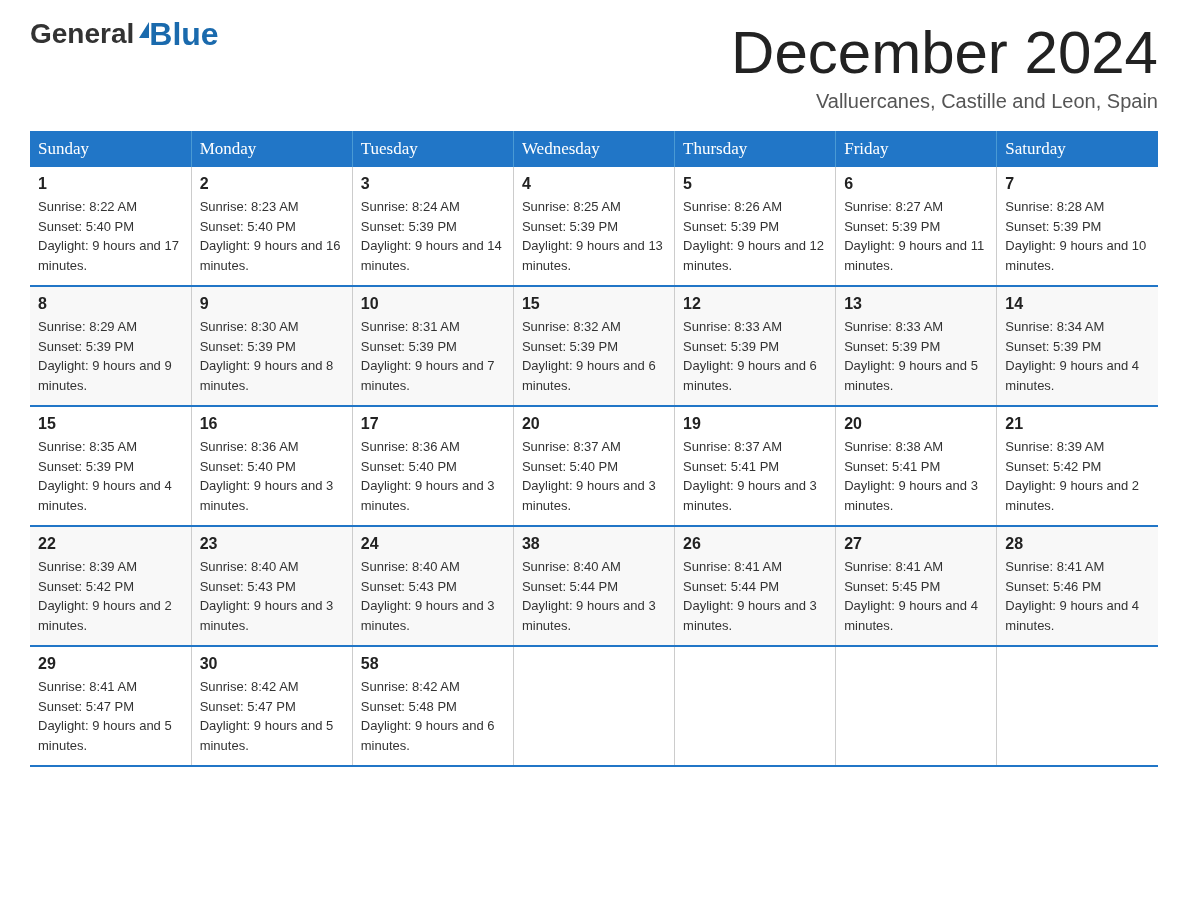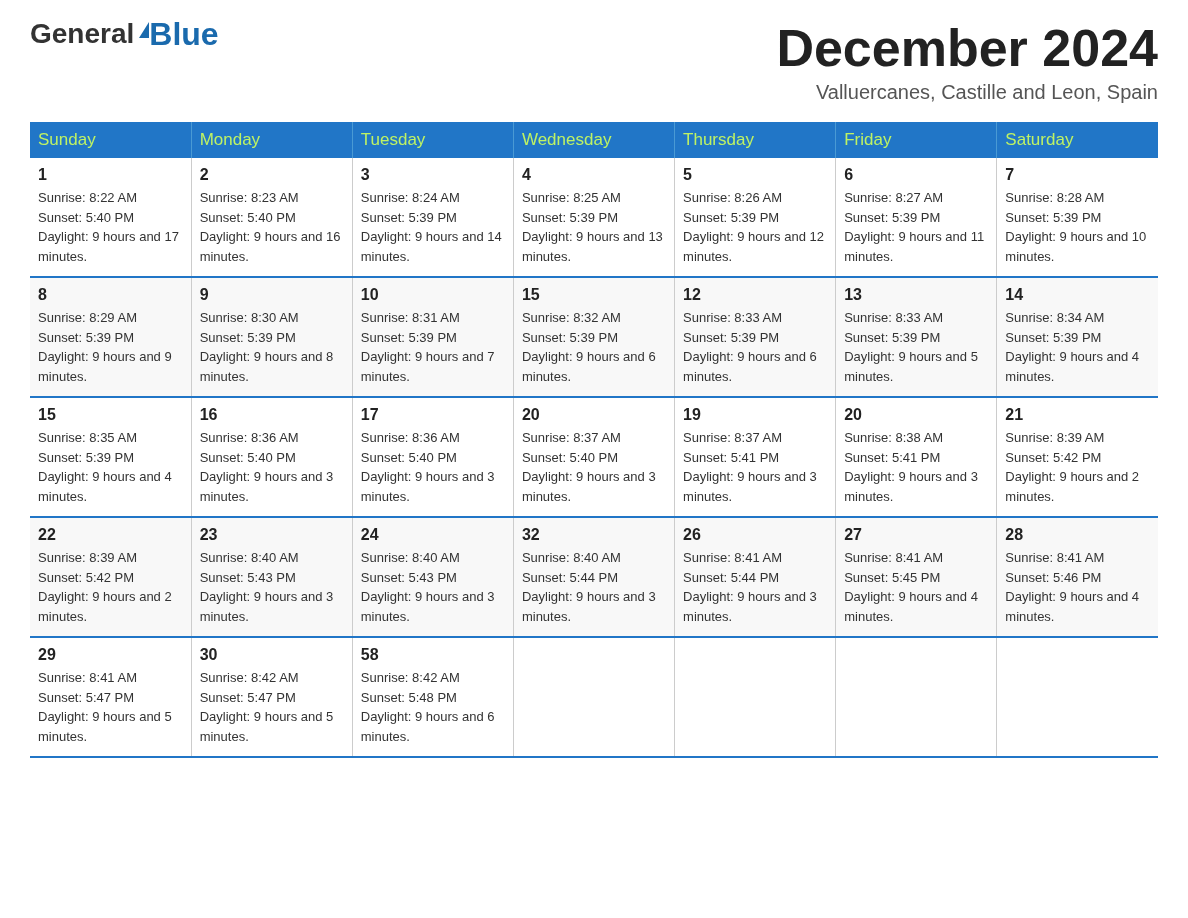--- a/index.html
+++ b/index.html
@@ -35,45 +35,46 @@
     .logo-line {
       width: 100%;
       height: 3px;
       background: #1a6aad;
       margin-top: 2px;
     }
     .title-block {
       text-align: right;
     }
     .month-title {
-      font-size: 52px;
-      font-weight: bold;
+      font-size: 60px;
+      font-weight: normal;
       color: #222;
       line-height: 1.1;
     }
     .location {
       font-size: 20px;
       color: #555;
       margin-top: 4px;
     }
     table {
       width: 100%;
       border-collapse: collapse;
       table-layout: fixed;
     }
     thead tr {
       background: #2176c7;
     }
     thead th {
-      color: #bef264;
+      color: #ffffff;
       font-size: 17px;
       font-weight: normal;
       padding: 8px 8px;
       text-align: left;
       border-right: 1px solid #4a9ad4;
+      font-family: Liberation Serif, serif;
     }
     thead th:last-child {
       border-right: none;
     }
     tbody tr {
       vertical-align: top;
       border-bottom: 2px solid #2176c7;
     }
     tbody td {
       padding: 8px 8px 10px 8px;
@@ -161,21 +162,21 @@
         <td><span class="day-num">17</span><span class="day-info">Sunrise: 8:36 AM<br>Sunset: 5:40 PM<br>Daylight: 9 hours and 3 minutes.</span></td>
         <td><span class="day-num">20</span><span class="day-info">Sunrise: 8:37 AM<br>Sunset: 5:40 PM<br>Daylight: 9 hours and 3 minutes.</span></td>
         <td><span class="day-num">19</span><span class="day-info">Sunrise: 8:37 AM<br>Sunset: 5:41 PM<br>Daylight: 9 hours and 3 minutes.</span></td>
         <td><span class="day-num">20</span><span class="day-info">Sunrise: 8:38 AM<br>Sunset: 5:41 PM<br>Daylight: 9 hours and 3 minutes.</span></td>
         <td><span class="day-num">21</span><span class="day-info">Sunrise: 8:39 AM<br>Sunset: 5:42 PM<br>Daylight: 9 hours and 2 minutes.</span></td>
       </tr>
       <tr>
         <td><span class="day-num">22</span><span class="day-info">Sunrise: 8:39 AM<br>Sunset: 5:42 PM<br>Daylight: 9 hours and 2 minutes.</span></td>
         <td><span class="day-num">23</span><span class="day-info">Sunrise: 8:40 AM<br>Sunset: 5:43 PM<br>Daylight: 9 hours and 3 minutes.</span></td>
         <td><span class="day-num">24</span><span class="day-info">Sunrise: 8:40 AM<br>Sunset: 5:43 PM<br>Daylight: 9 hours and 3 minutes.</span></td>
-        <td><span class="day-num">32</span><span class="day-info">Sunrise: 8:40 AM<br>Sunset: 5:44 PM<br>Daylight: 9 hours and 3 minutes.</span></td>
+        <td><span class="day-num">38</span><span class="day-info">Sunrise: 8:40 AM<br>Sunset: 5:44 PM<br>Daylight: 9 hours and 3 minutes.</span></td>
         <td><span class="day-num">26</span><span class="day-info">Sunrise: 8:41 AM<br>Sunset: 5:44 PM<br>Daylight: 9 hours and 3 minutes.</span></td>
         <td><span class="day-num">27</span><span class="day-info">Sunrise: 8:41 AM<br>Sunset: 5:45 PM<br>Daylight: 9 hours and 4 minutes.</span></td>
         <td><span class="day-num">28</span><span class="day-info">Sunrise: 8:41 AM<br>Sunset: 5:46 PM<br>Daylight: 9 hours and 4 minutes.</span></td>
       </tr>
       <tr>
         <td><span class="day-num">29</span><span class="day-info">Sunrise: 8:41 AM<br>Sunset: 5:47 PM<br>Daylight: 9 hours and 5 minutes.</span></td>
         <td><span class="day-num">30</span><span class="day-info">Sunrise: 8:42 AM<br>Sunset: 5:47 PM<br>Daylight: 9 hours and 5 minutes.</span></td>
         <td><span class="day-num">58</span><span class="day-info">Sunrise: 8:42 AM<br>Sunset: 5:48 PM<br>Daylight: 9 hours and 6 minutes.</span></td>
         <td></td>
         <td></td>

